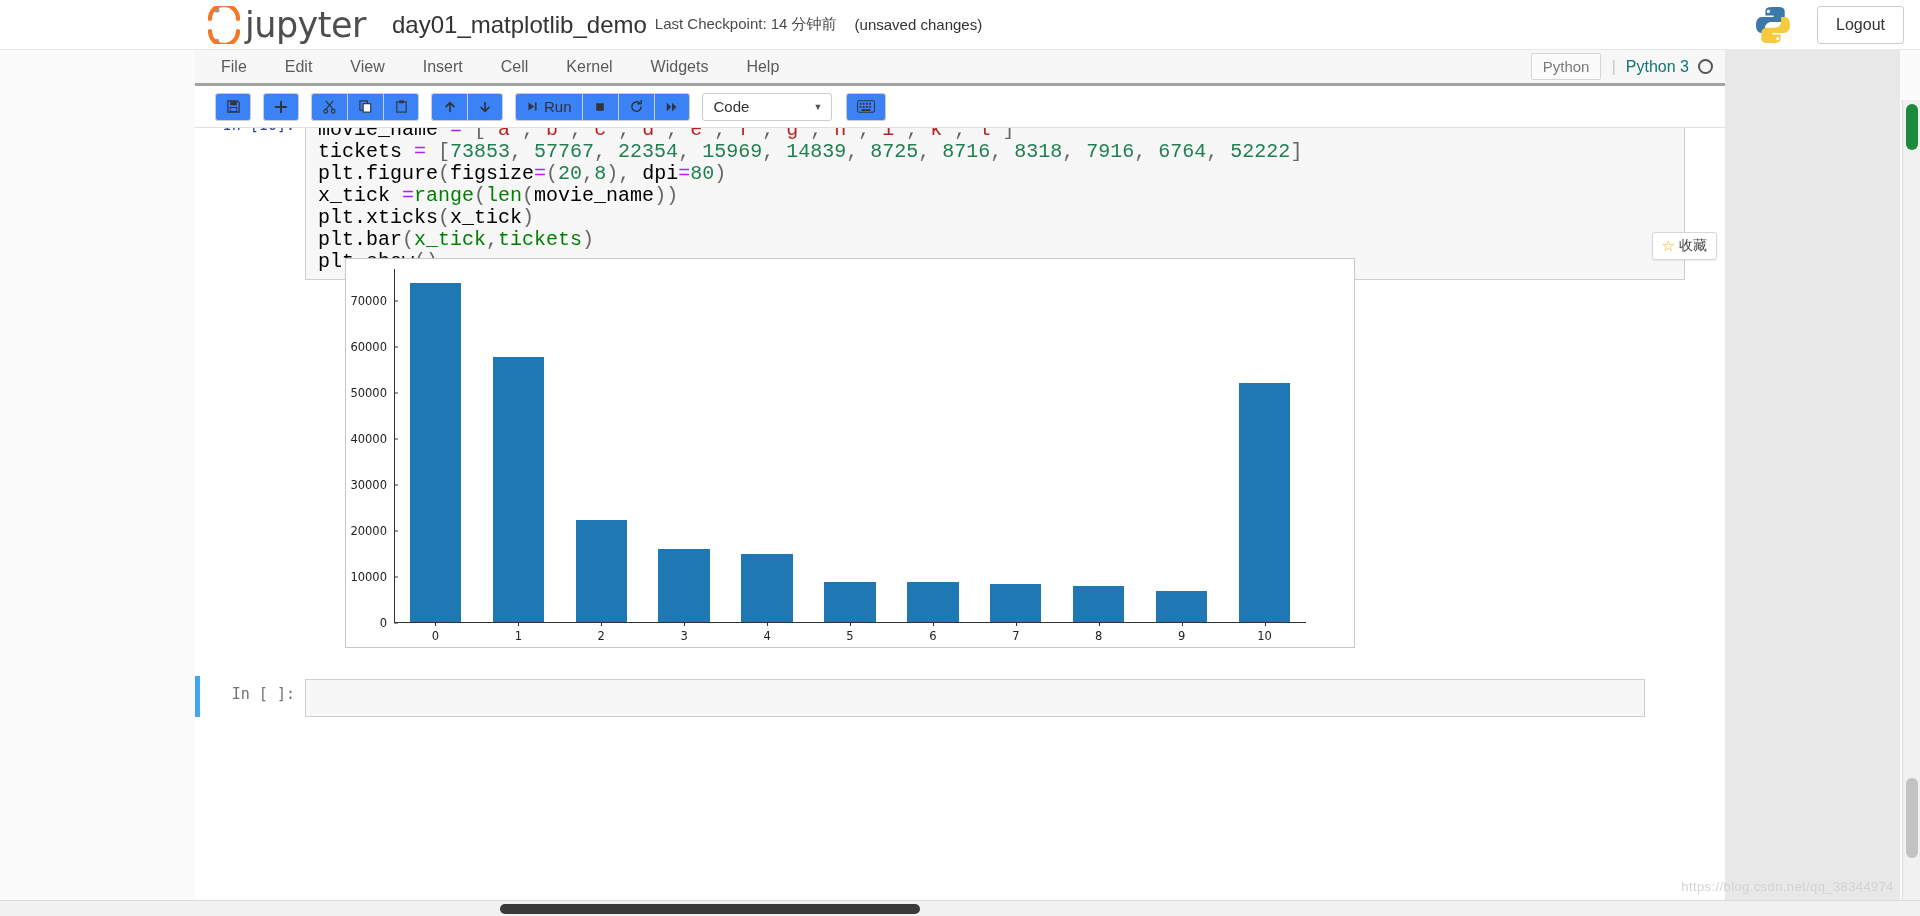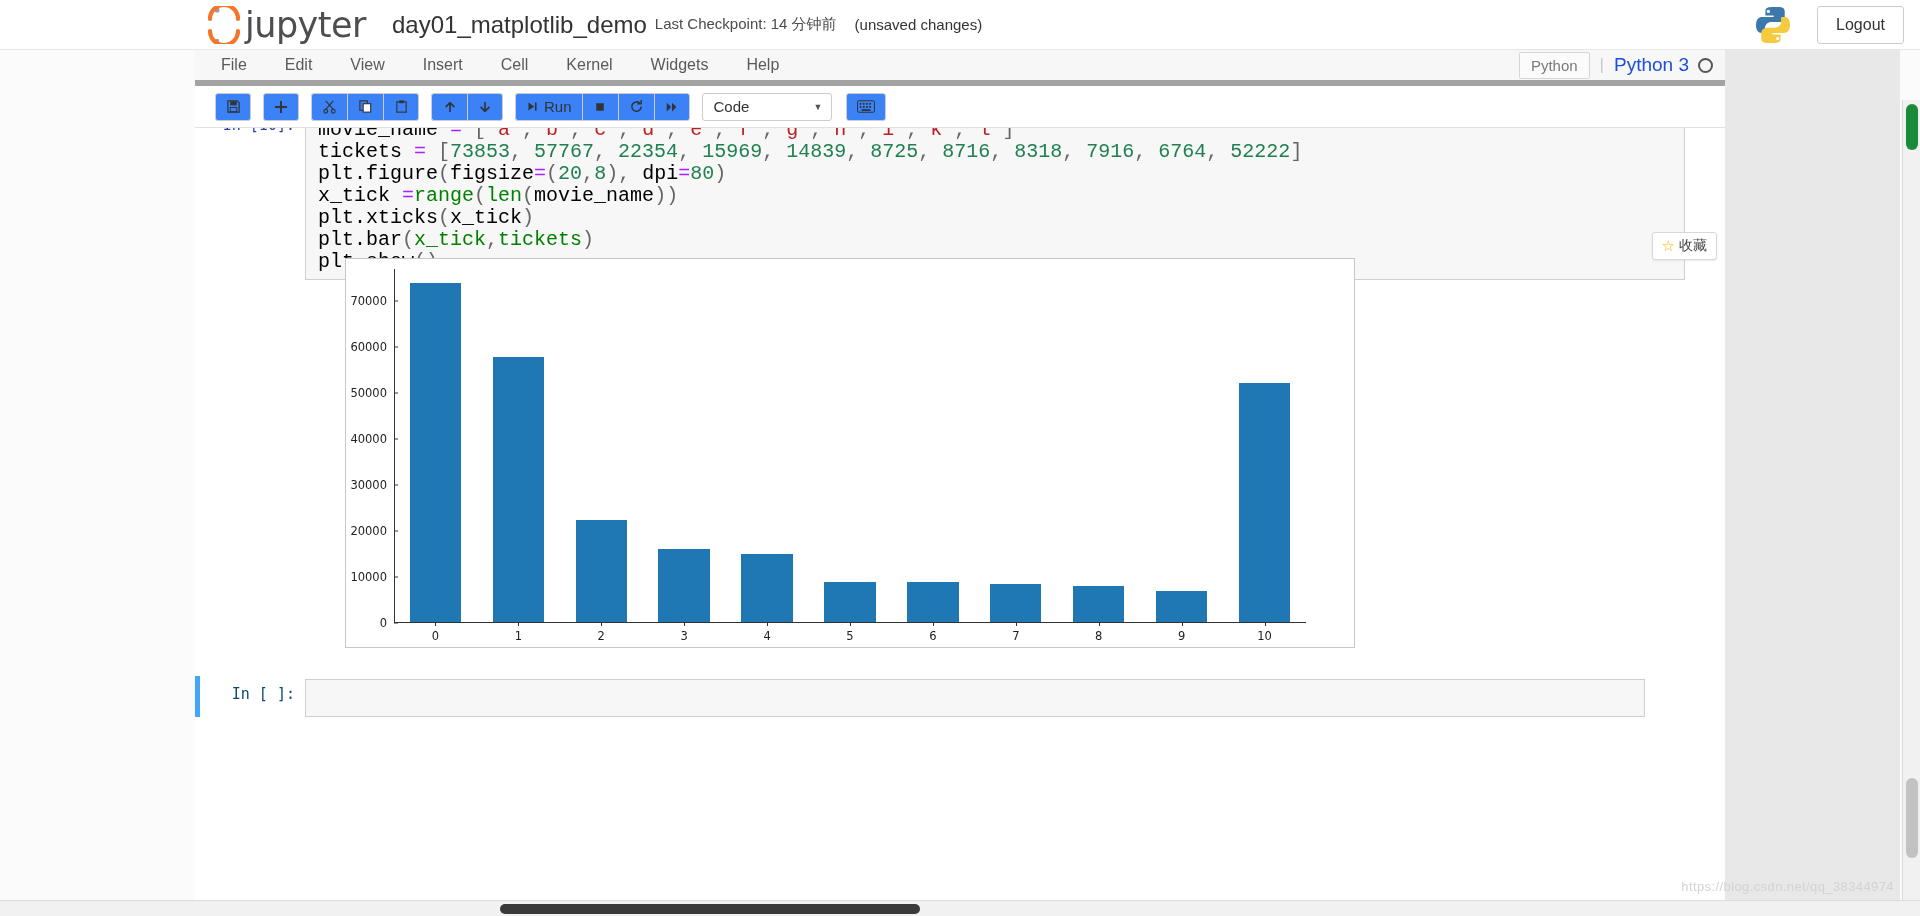--- a/index.html
+++ b/index.html
@@ -42,35 +42,35 @@
   }
   .py-logo { width: 44px; height: 44px; margin-right: 22px; }
   .logout-btn {
     border: 1px solid #cccccc; background: #ffffff; border-radius: 3px;
     padding: 9px 18px; font-size: 16px; color: #333; cursor: pointer;
   }
 
   
   .menubar {
     position: absolute; left: 195px; top: 50px; width: 1530px; height: 36px;
-    background: #f7f7f7; border-bottom: 6px solid #a3a3a3;
+    background: #f7f7f7; border-bottom: 3px solid #a3a3a3;
     display: flex; align-items: center;
   }
   .menu-item {
     font-size: 16px; color: #5a5a5a; padding: 6px 16px; cursor: pointer;
     margin-right: 6px;
   }
   .menu-item:first-child { margin-left: 10px; }
   .menubar-right { margin-left: auto; display: flex; align-items: center; padding-right: 12px; }
   .trusted-box {
     border: 1px solid #d6d6d6; background: #fbfbfb; color: #7a7a7a;
     font-size: 15px; padding: 4px 11px; border-radius: 2px;
   }
   .kernel-sep { color: #c9c9c9; margin: 0 10px; font-size: 17px; }
-  .kernel-name { font-size: 19px; color: #1d4ed8; }
+  .kernel-name { font-size: 16px; color: #0f766e; }
   .kernel-circle {
     width: 15px; height: 15px; border: 2px solid #555; border-radius: 50%;
     margin-left: 9px;
   }
 
   
   .toolbar {
     position: absolute; left: 195px; top: 86px; width: 1530px; height: 42px;
     background: #ffffff; border-bottom: 1px solid #e0e0e0;
     display: flex; align-items: center; padding-left: 20px;
@@ -182,21 +182,21 @@
   }
 
   
   .empty-cell {
     position: absolute; left: 0; top: 548px; width: 1490px;
     display: flex; align-items: stretch;
   }
   .sel-bar { width: 5px; background: #42a5f5; }
   .empty-prompt {
     width: 105px; text-align: right; padding-right: 10px; padding-top: 9px;
-    font-family: "DejaVu Sans Mono", monospace; font-size: 15px; color: #0c4a6e;
+    font-family: "DejaVu Sans Mono", monospace; font-size: 15px; color: #737373;
   }
   .empty-input {
     flex: 1; height: 38px; background: #f7f7f7;
     border: 1px solid #cfcfcf; margin-top: 3px; margin-right: 40px;
   }
 
   
   .vscroll-track {
     position: absolute; right: 0; top: 100px; width: 18px; bottom: 16px;
     background: #f1f1f1; border-left: 1px solid #dcdcdc;

